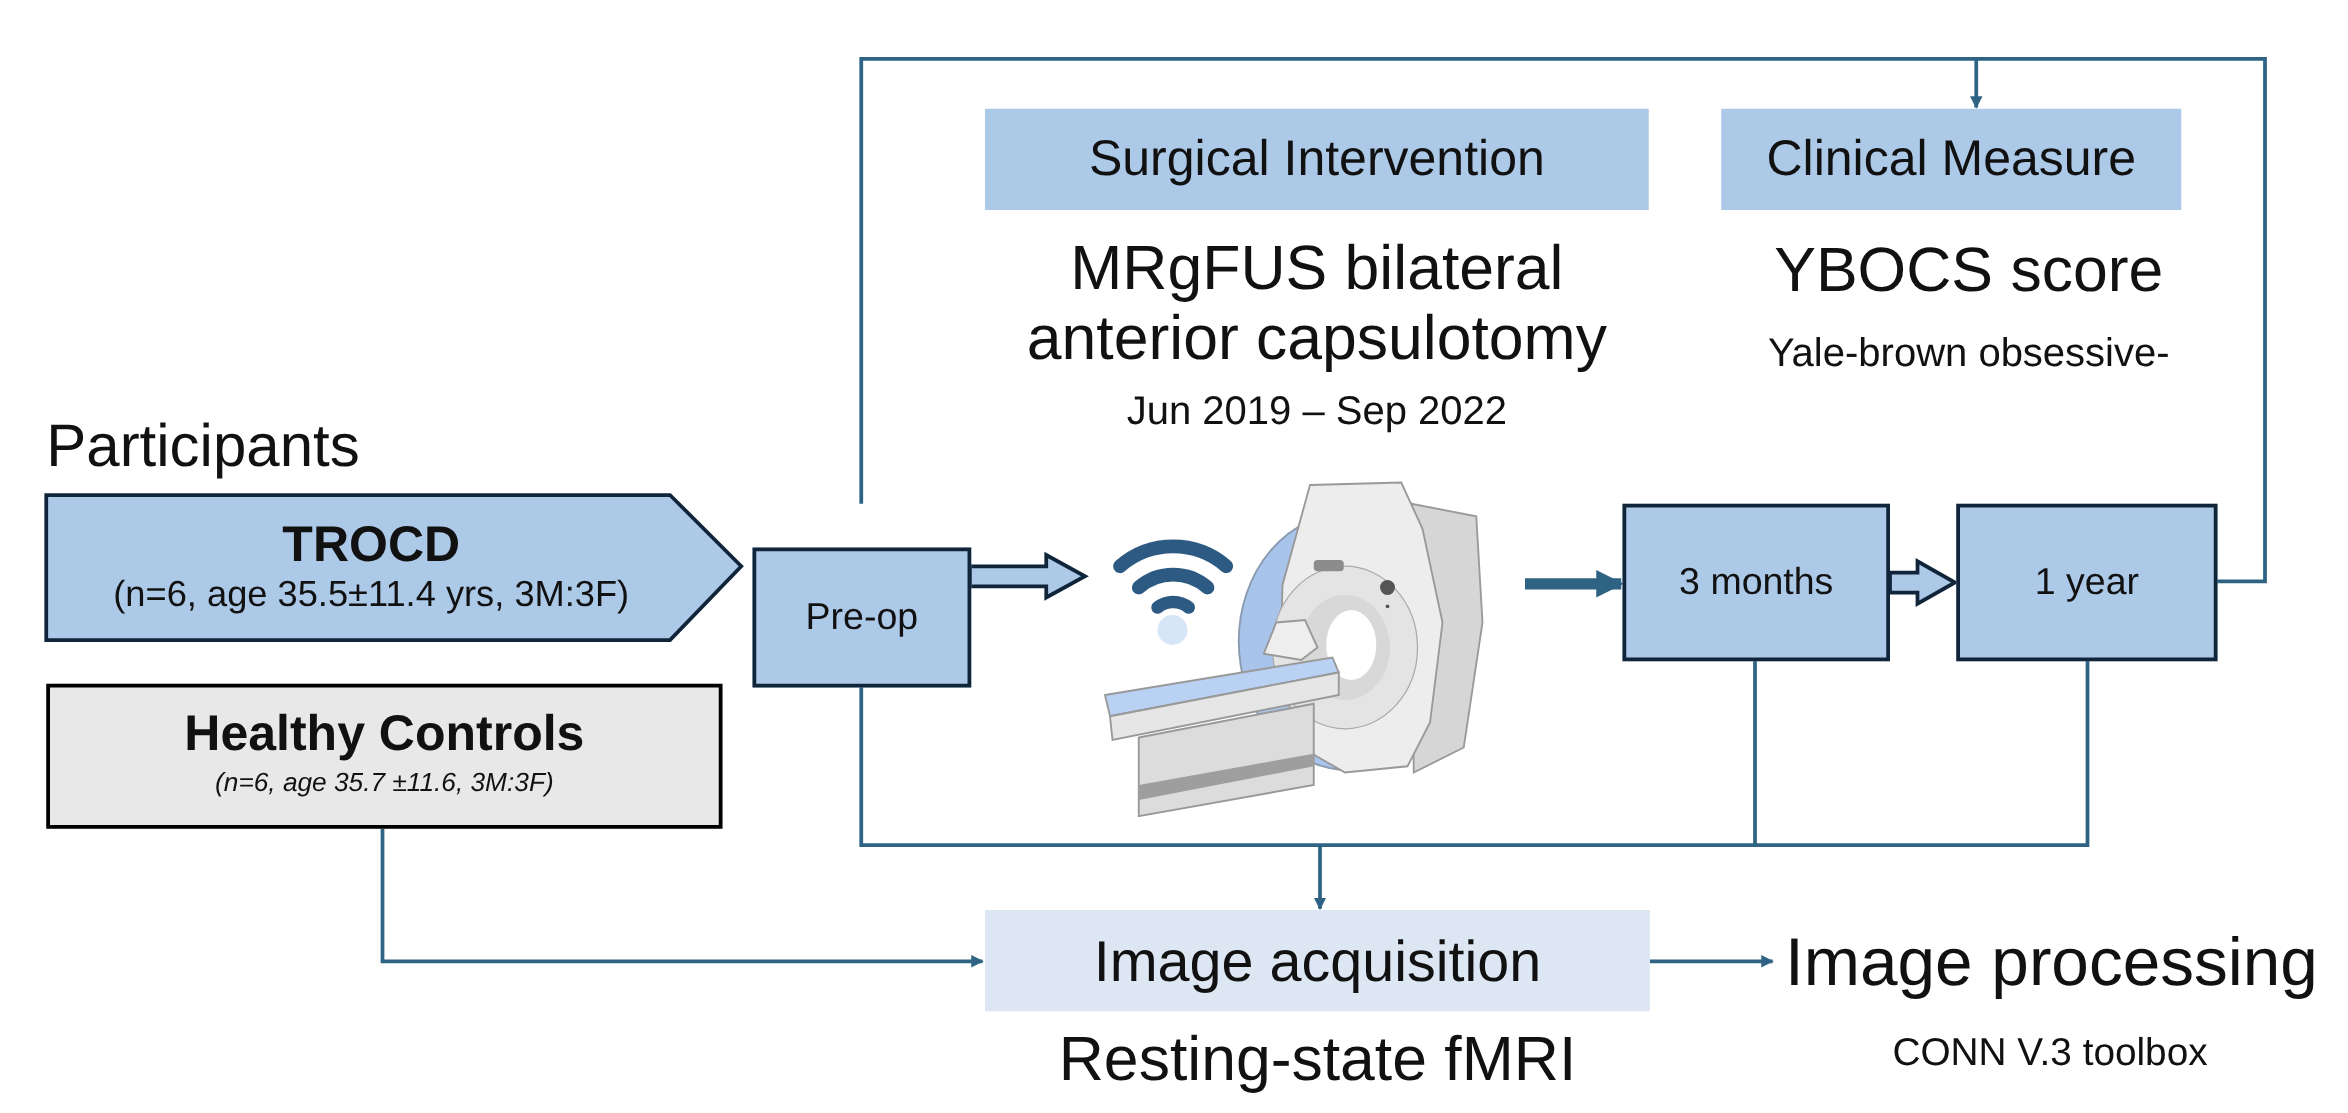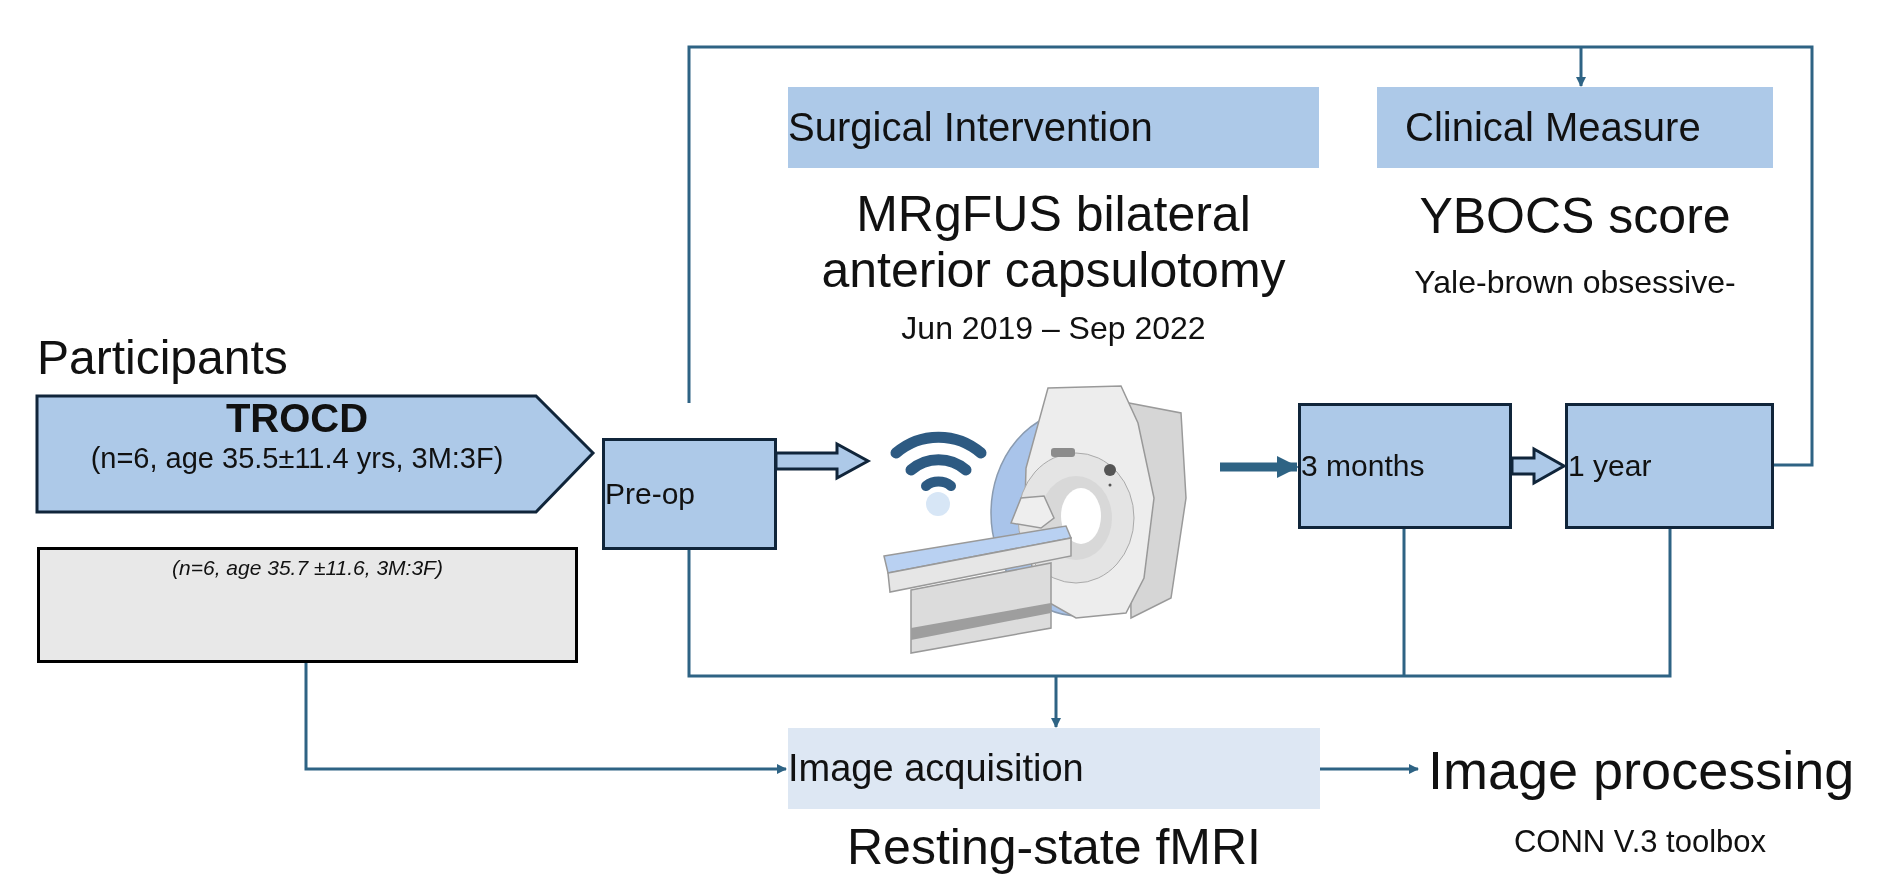--- a/index.html
+++ b/index.html
@@ -1,19 +1,19 @@
 <!DOCTYPE html>
 <html><head>
 <meta charset="utf-8">
 <style>
   html, body { margin: 0; padding: 0; background: #ffffff; }
   body { width: 1878px; height: 890px; position: relative; overflow: hidden;
          font-family: "Liberation Sans", "DejaVu Sans", sans-serif; color: #111; }
   .abs { position: absolute; }
-  .center { display: flex; align-items: center; justify-content: flex-start; text-align: center; }
+  .center { display: flex; align-items: center; justify-content: center; text-align: center; }
   svg.lines { position: absolute; left: 0; top: 0; }
   .hdr-box { background: #adc9e8; font-size: 40px; }
   .step-box { background: #adc9e8; border: 3px solid #10253a; box-sizing: border-box; font-size: 30px; }
   .big { font-size: 50px; line-height: 56px; }
   .mid { font-size: 32px; line-height: 36px; }
 </style>
 </head>
 <body>
 
 <svg class="lines" width="1878" height="890">
@@ -47,37 +47,38 @@
 </svg>
 
 <div class="abs" style="left:37px; top:330px; font-size:48px; line-height:56px;">Participants</div>
 
 <div class="abs center" style="left:37px; top:396px; width:520px; height:116px; flex-direction:column;">
   <div style="font-weight:bold; font-size:40px; line-height:44px;">TROCD</div>
   <div style="font-size:29px; line-height:36px; white-space:nowrap;">(n=6, age 35.5±11.4 yrs, 3M:3F)</div>
 </div>
 
 <div class="abs center" style="left:37px; top:547px; width:541px; height:116px; box-sizing:border-box; background:#e8e8e8; border:3px solid #000; flex-direction:column;">
+  <div style="font-weight:bold; font-size:40px; line-height:44px;">Healthy Controls</div>
   <div style="font-size:21px; line-height:36px; white-space:nowrap;font-style:italic;">(n=6, age 35.7 ±11.6, 3M:3F)</div>
 </div>
 
 <div class="abs center step-box" style="left:602px; top:403px; width:175px; height:112px;margin-top:35px;">
   <span>Pre-op</span>
 </div>
 
 <div class="abs center hdr-box" style="left:788px; top:87px; width:531px; height:81px;">
   <span>Surgical Intervention</span>
 </div>
 <div class="abs" style="left:760px; top:186px; width:587px; text-align:center;">
   <div class="big">MRgFUS bilateral</div>
   <div class="big">anterior capsulotomy</div>
   <div class="mid" style="margin-top:12px;">Jun 2019 – Sep 2022</div>
 </div>
 
-<div class="abs center hdr-box" style="left:1377px; top:87px; width:368px; height:81px;padding-left:28px;">
+<div class="abs center hdr-box" style="left:1377px; top:87px; width:368px; height:81px;">
   <span>Clinical Measure</span>
 </div>
 <div class="abs" style="left:1377px; top:188px; width:396px; text-align:center;">
   <div class="big">YBOCS score</div>
   <div class="mid" style="margin-top:20px;">Yale-brown obsessive-</div>
 </div>
 
 <svg class="abs" style="left:876px; top:378px;" width="330" height="280" viewBox="0 0 330 280">
 
   <g fill="none" stroke="#2d5a82" stroke-linecap="round">
@@ -107,19 +108,19 @@
   <path d="M135,145 L145,120 L168,118 L178,140 L165,150 Z" fill="#eeeeee" stroke="#999" stroke-width="1.5"></path>
 </svg>
 
 <div class="abs center step-box" style="left:1298px; top:403px; width:214px; height:126px;">
   <span>3 months</span>
 </div>
 <div class="abs center step-box" style="left:1565px; top:403px; width:209px; height:126px;">
   <span>1 year</span>
 </div>
 
-<div class="abs center" style="left:788px; top:728px; width:532px; height:81px; background:#dde7f3; font-size:38px;">
+<div class="abs center" style="left:788px; top:728px; width:532px; height:81px; background:#dde7f3; font-size:46px;">
   <span>Image acquisition</span>
 </div>
 <div class="abs" style="left:788px; top:817px; width:532px; text-align:center; font-size:50px; line-height:60px;">Resting-state fMRI</div>
 
 <div class="abs" style="left:1428px; top:740px; font-size:54px; line-height:60px; white-space:nowrap;">Image processing</div>
 <div class="abs" style="left:1430px; top:822px; width:420px; text-align:center; font-size:31px; line-height:40px;">CONN V.3 toolbox</div>
 
 </body></html>

